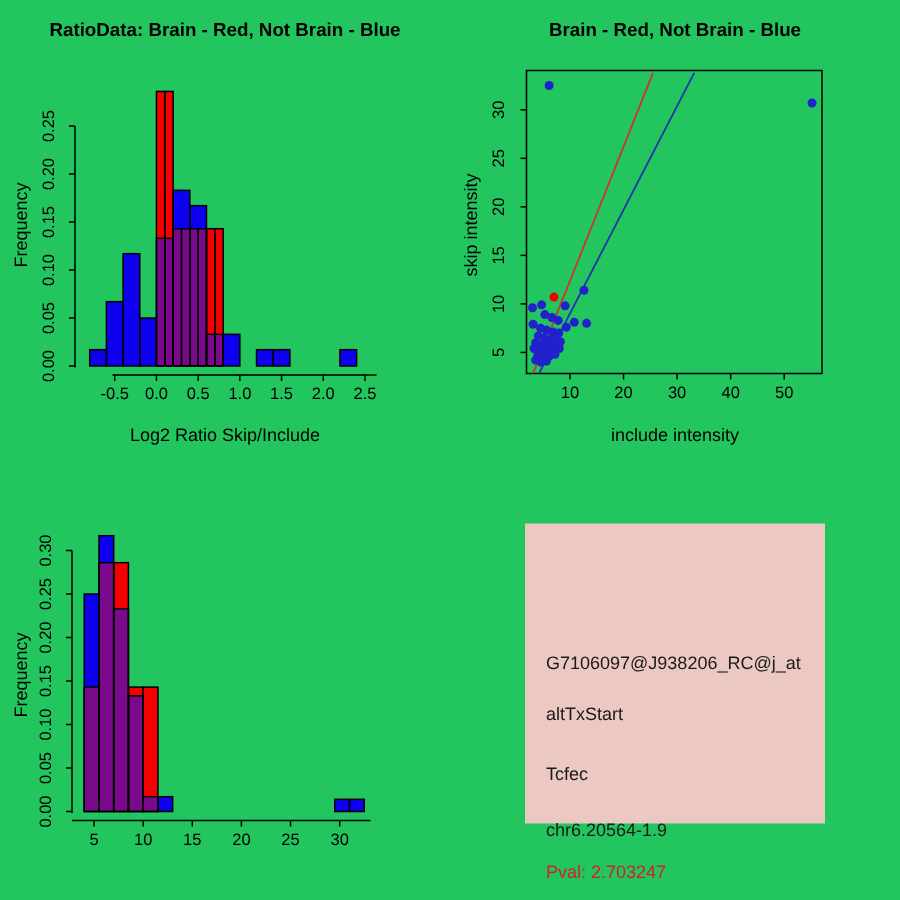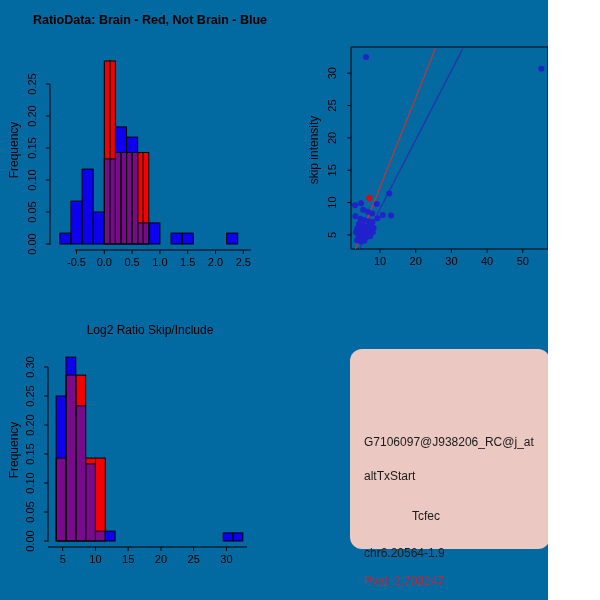--- a/index.html
+++ b/index.html
@@ -1,25 +1,25 @@
 <!DOCTYPE html>
 <html><head>
 <meta charset="utf-8">
 <style>
   html,body{margin:0;padding:0;background:#fff;}
-  .page{position:relative;width:548px;height:600px;background:#0369a1;overflow:hidden;
+  .page{position:relative;width:600px;height:600px;background:#22c55e;overflow:hidden;
         font-family:"Liberation Sans",sans-serif;}
   .panel{position:absolute;width:300px;height:300px;}
   #panel-ratio{left:0;top:0;}
   #panel-scatter{left:300px;top:0;}
   #panel-gene{left:0;top:300px;}
   #panel-info{left:300px;top:300px;}
   .chart-title{position:absolute;left:0;top:13px;width:100%;text-align:center;
                font-size:12.5px;font-weight:bold;color:#000;letter-spacing:0px;}
-  .xlabel{position:absolute;left:0;width:100%;text-align:center;font-size:12px;color:#000;margin-top:40px;}
+  .xlabel{position:absolute;left:0;width:100%;text-align:center;font-size:12px;color:#000;}
   .ylabel{position:absolute;left:14px;top:150px;transform:translate(-50%,-50%) rotate(-90deg);
           white-space:nowrap;font-size:12px;color:#000;}
   .panel svg{position:absolute;left:0;top:0;}
   .panel svg text{font-family:"Liberation Sans",sans-serif;font-size:11px;fill:#000;}
   .info-box{position:absolute;left:50px;top:49px;width:200px;height:200px;}
   .info-line{position:absolute;left:14px;font-size:12px;color:#000;white-space:nowrap;}
 </style>
 </head>
 <body style="background: rgb(255, 255, 255);">
 
@@ -111,20 +111,21 @@
           <rect x="126.53999999999999" y="152.48000000000002" width="5.560000000000002" height="91.51999999999998" fill="none" stroke="#000000" stroke-width="1"></rect>
           <rect x="132.1" y="152.48000000000002" width="5.560000000000002" height="91.51999999999998" fill="none" stroke="#000000" stroke-width="1"></rect>
           <rect x="137.66" y="152.48000000000002" width="5.560000000000002" height="91.51999999999998" fill="none" stroke="#000000" stroke-width="1"></rect>
           <rect x="143.22" y="152.48000000000002" width="5.560000000000002" height="91.51999999999998" fill="none" stroke="#000000" stroke-width="1"></rect>
         </g>
       </svg>
     <div class="xlabel" style="top:283px;">Log2 Ratio Skip/Include</div>
   </div>
 
   <div class="panel" id="panel-scatter">
+    <div class="chart-title">Brain - Red, Not Brain - Blue</div>
     <div class="ylabel">skip intensity</div>
     <svg id="svg-scatter" width="300" height="300" viewBox="0 0 300 300">
         <rect x="51" y="47" width="197" height="202" fill="none" stroke="#000" stroke-width="1"></rect>
         <g stroke="#000">
           <line x1="80" y1="249" x2="80" y2="253"></line>
           <line x1="115.69999999999999" y1="249" x2="115.69999999999999" y2="253"></line>
           <line x1="151.39999999999998" y1="249" x2="151.39999999999998" y2="253"></line>
           <line x1="187.09999999999997" y1="249" x2="187.09999999999997" y2="253"></line>
           <line x1="222.8" y1="249" x2="222.8" y2="253"></line>
           <line x1="47" y1="234.95000000000002" x2="51" y2="234.95000000000002"></line>
@@ -191,20 +192,21 @@
           <circle cx="62.50699999999999" cy="238.185" r="3" fill="#2222CC"></circle>
           <circle cx="66.077" cy="237.538" r="3" fill="#2222CC"></circle>
           <circle cx="57.152" cy="240.126" r="3" fill="#2222CC"></circle>
           <circle cx="60.721999999999994" cy="241.42000000000002" r="3" fill="#2222CC"></circle>
           <circle cx="64.292" cy="240.77300000000002" r="3" fill="#2222CC"></circle>
           <circle cx="70.00399999999999" cy="236.24400000000003" r="3" fill="#2222CC"></circle>
           <circle cx="72.86" cy="232.36200000000002" r="3" fill="#2222CC"></circle>
           <circle cx="69.28999999999999" cy="198.07100000000003" r="3" fill="#F40000"></circle>
         </g>
       </svg>
+    <div class="xlabel" style="top:283px;">include intensity</div>
   </div>
 
   <div class="panel" id="panel-gene">
     <div class="ylabel">Frequency</div>
     <svg id="svg-gene" width="300" height="300" viewBox="0 0 300 300">
         <g stroke="#000" stroke-width="1">
           <line x1="48" y1="247" x2="247" y2="247"></line>
           <line x1="62.7" y1="247" x2="62.7" y2="251"></line>
           <line x1="95.45" y1="247" x2="95.45" y2="251"></line>
           <line x1="128.2" y1="247" x2="128.2" y2="251"></line>
@@ -267,22 +269,22 @@
           <rect x="56.15" y="158.06" width="9.824999999999996" height="82.94" fill="none" stroke="#000000" stroke-width="1"></rect>
           <rect x="65.975" y="75.12" width="9.825000000000003" height="165.88" fill="none" stroke="#000000" stroke-width="1"></rect>
           <rect x="75.8" y="75.12" width="9.825000000000003" height="165.88" fill="none" stroke="#000000" stroke-width="1"></rect>
           <rect x="85.625" y="158.06" width="9.825000000000003" height="82.94" fill="none" stroke="#000000" stroke-width="1"></rect>
           <rect x="95.45" y="158.06" width="9.825000000000003" height="82.94" fill="none" stroke="#000000" stroke-width="1"></rect>
         </g>
       </svg>
   </div>
 
   <div class="panel" id="panel-info">
-    <div class="info-box" id="info-box" style="background: rgb(235, 200, 193); border-radius: 12px;">
+    <div class="info-box" id="info-box" style="background: rgb(235, 200, 193);">
       <div class="info-line" style="top: 86px; color: rgb(26, 26, 26);">G7106097@J938206_RC@j_at</div>
       <div class="info-line" style="top: 120px; color: rgb(26, 26, 26);">altTxStart</div>
-      <div class="info-line" style="top: 160px; color: rgb(26, 26, 26); margin-left: 48px;">Tcfec</div>
+      <div class="info-line" style="top: 160px; color: rgb(26, 26, 26);">Tcfec</div>
       <div class="info-line" style="top: 197px; color: rgb(26, 26, 26);">chr6.20564-1.9</div>
       <div class="info-line" id="pval-line" style="top: 225px; color: rgb(204, 34, 51);">Pval: 2.703247</div>
     </div>
   </div>
 
 </div>
 
 </body></html>

